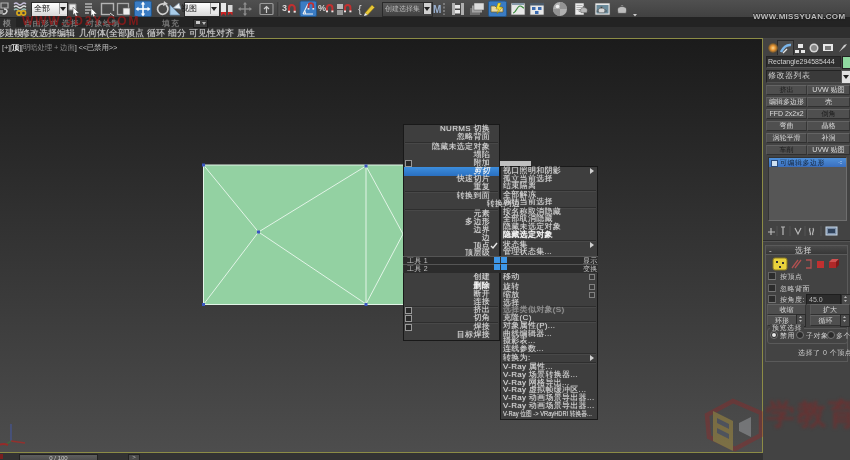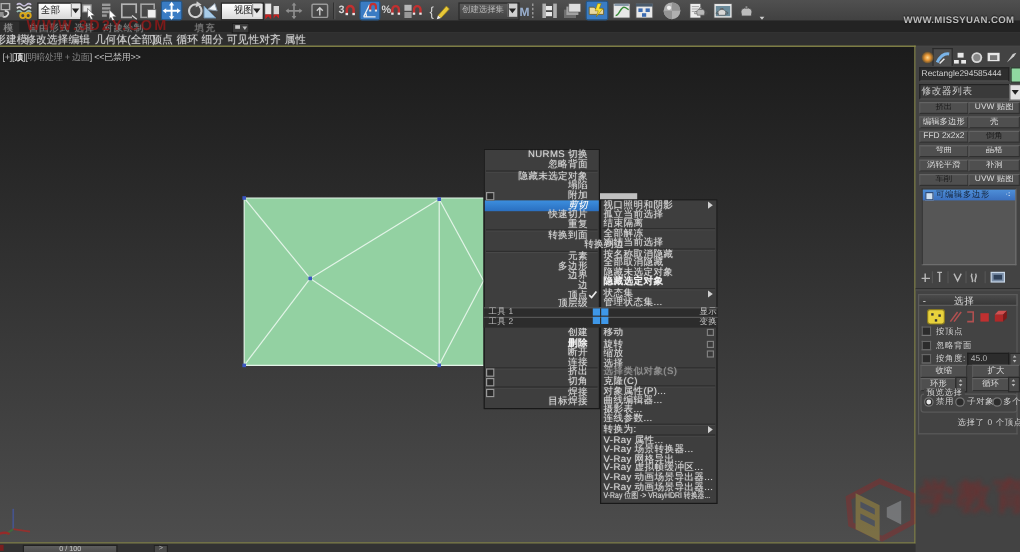--- a/index.html
+++ b/index.html
@@ -174,21 +174,21 @@
         <rect x="6" y="1.8" width="2" height="1.4"></rect>
       </g>
 <polygon points="633,14 637,14 635,16.5" fill="#cccccc"></polygon>
 </svg>
 
   <div class="abs" style="left:31px;top:2px;width:35px;height:13px;background:linear-gradient(#ffffff,#d8d8d8);border:1px solid #2a2a2a;"></div>
   <div class="abs" style="left:34px;top:5px;font-size:8px;line-height:8px;color:#1a1a1a;">全部</div>
   <div class="abs" style="left:59px;top:3px;width:7px;height:11px;background:#e8e8e8;border-left:1px solid #999;"></div>
   <div class="abs" style="left:60px;top:7px;width:0;height:0;border-top:4px solid #222;border-left:3px solid transparent;border-right:3px solid transparent;"></div>
   <div class="abs" style="left:184px;top:2px;width:34px;height:13px;background:linear-gradient(#ffffff,#d8d8d8);border:1px solid #2a2a2a;"></div>
-  <div class="abs" style="left:195px;top:5px;font-size:8px;line-height:8px;color:#1a1a1a;">视图</div>
+  <div class="abs" style="left:181px;top:5px;font-size:8px;line-height:8px;color:#1a1a1a;">视图</div>
   <div class="abs" style="left:210px;top:3px;width:7px;height:11px;background:#e8e8e8;border-left:1px solid #999;"></div>
   <div class="abs" style="left:211px;top:7px;width:0;height:0;border-top:4px solid #222;border-left:3px solid transparent;border-right:3px solid transparent;"></div>
   <div class="abs" style="left:382px;top:2px;width:49px;height:13px;background:linear-gradient(#5a5a5a,#424242);border:1px solid #2a2a2a;"></div>
   <div class="abs" style="left:385px;top:5px;font-size:7px;line-height:7px;color:#b8b8b8;">创建选择集</div>
   <div class="abs" style="left:423px;top:3px;width:7px;height:11px;background:#cfcfcf;border-left:1px solid #333;"></div>
   <div class="abs" style="left:424px;top:7px;width:0;height:0;border-top:4px solid #222;border-left:3px solid transparent;border-right:3px solid transparent;"></div>
 
   <div class="abs" style="left:0;top:18px;width:16px;height:9px;background:#2d2d2d;"></div>
   <div class="abs t9" style="left:3px;top:19px;color:#8a8a8a;font-size:8px;">模</div>
   <div class="abs t9" style="left:24px;top:19px;color:#7a7a7a;font-size:8px;letter-spacing:0.5px;">自由形式</div>

